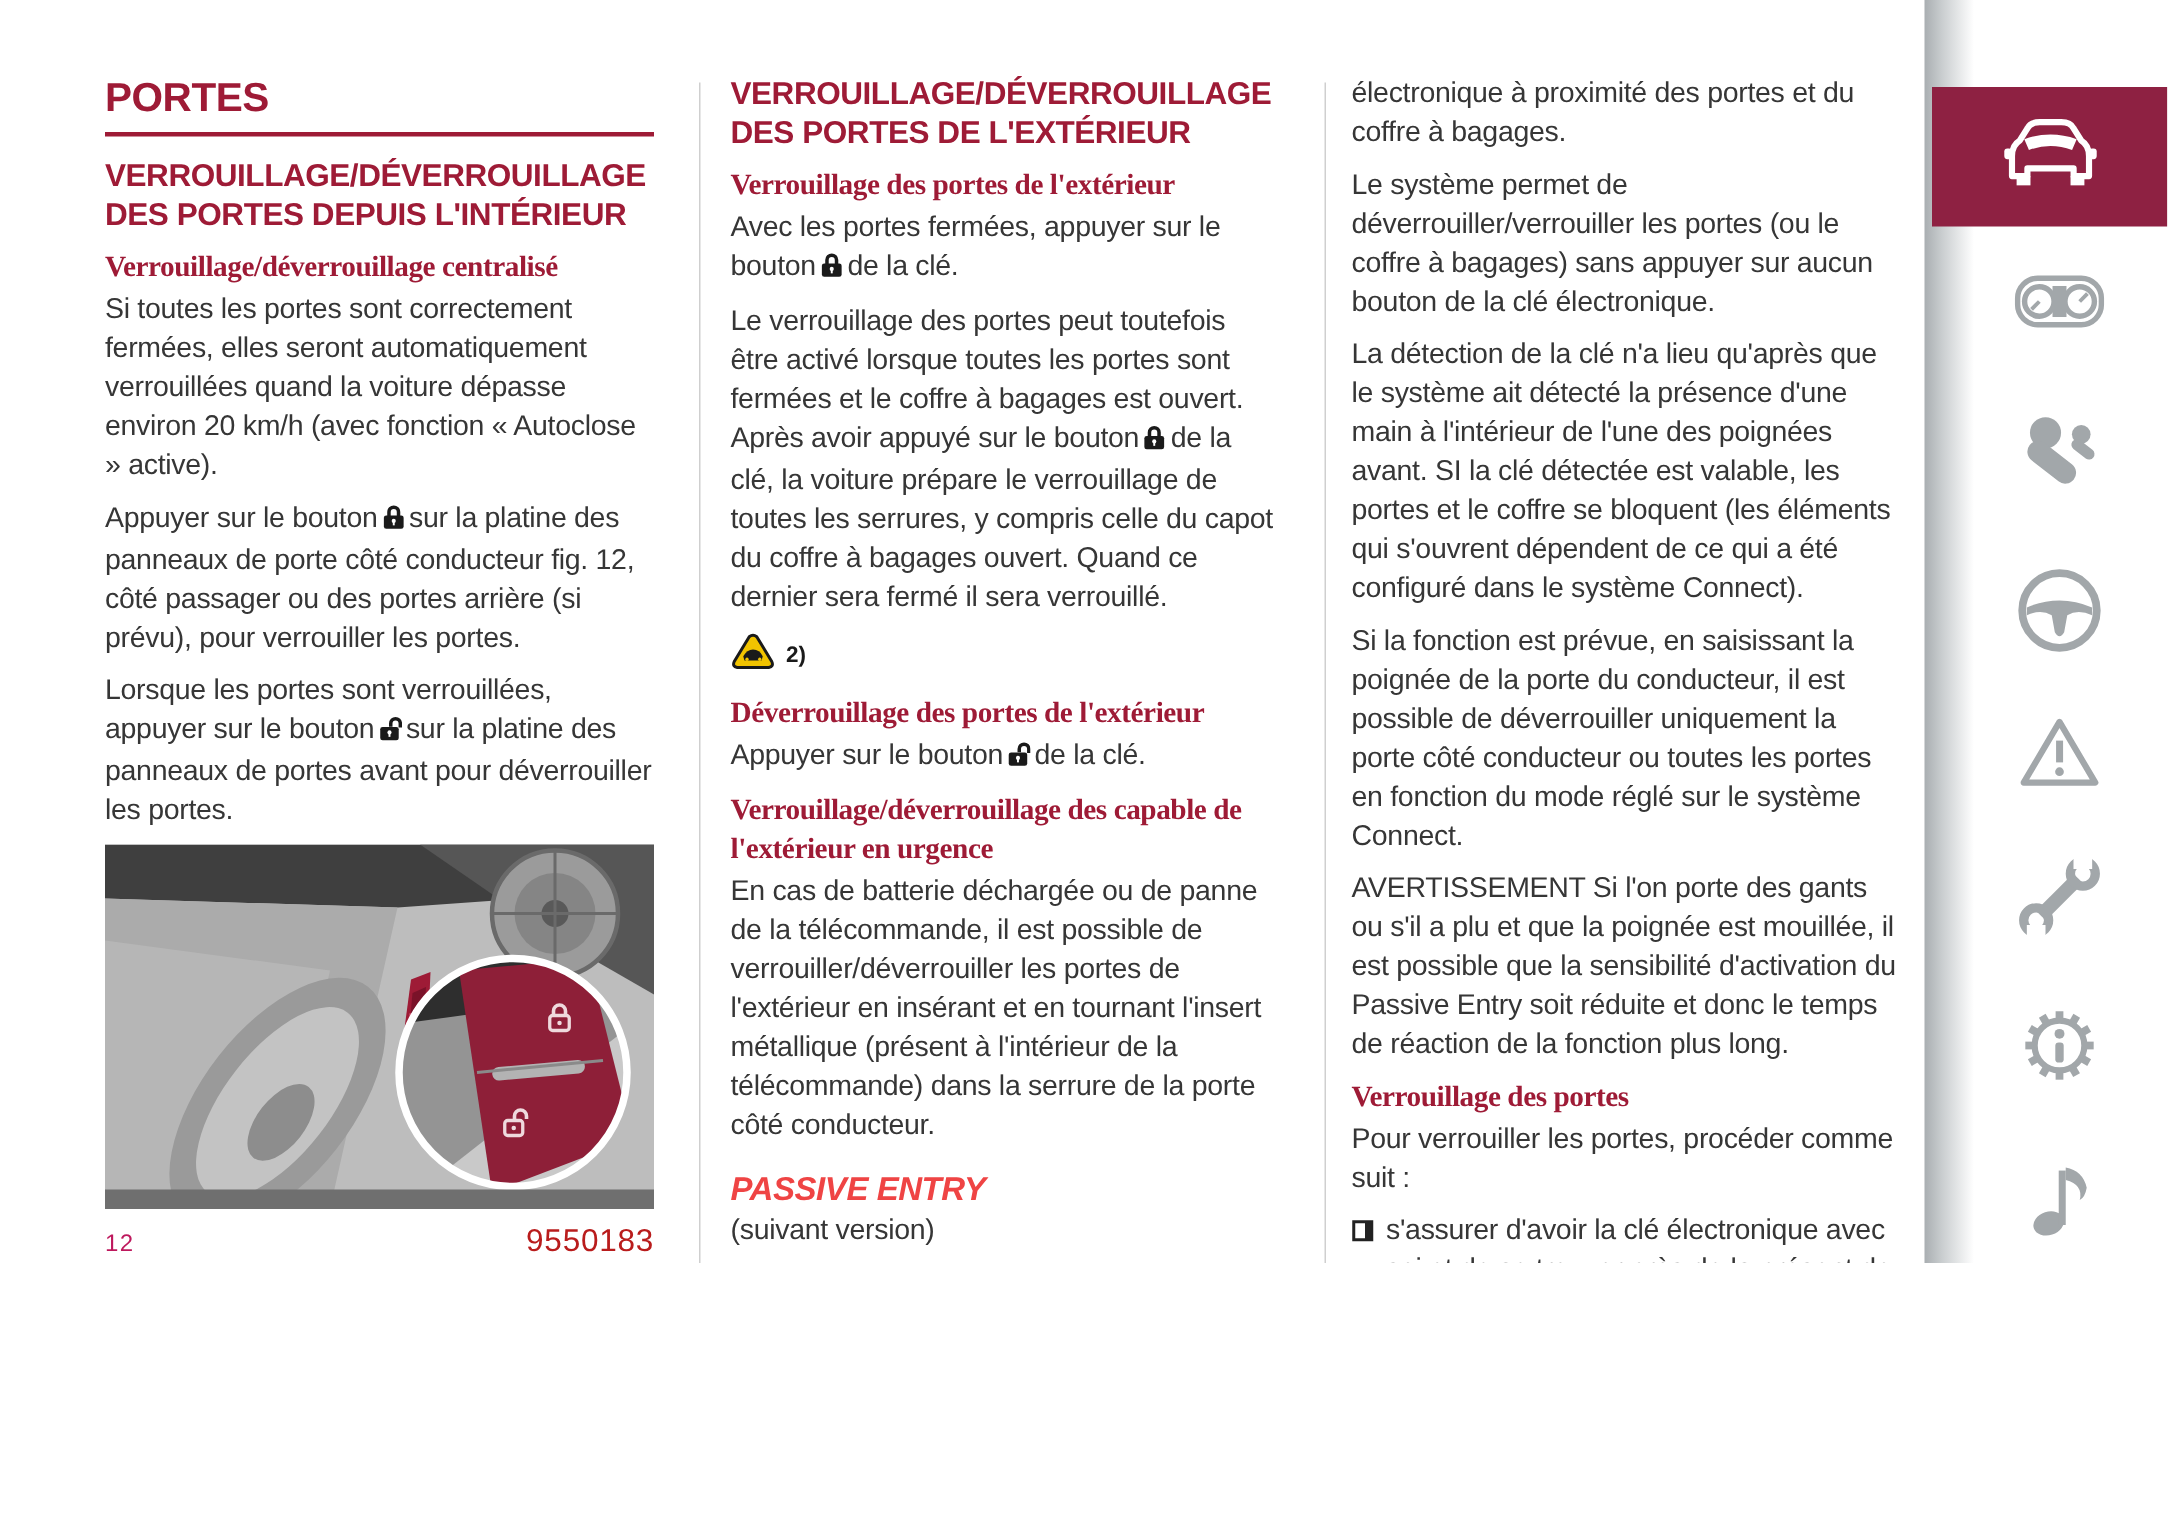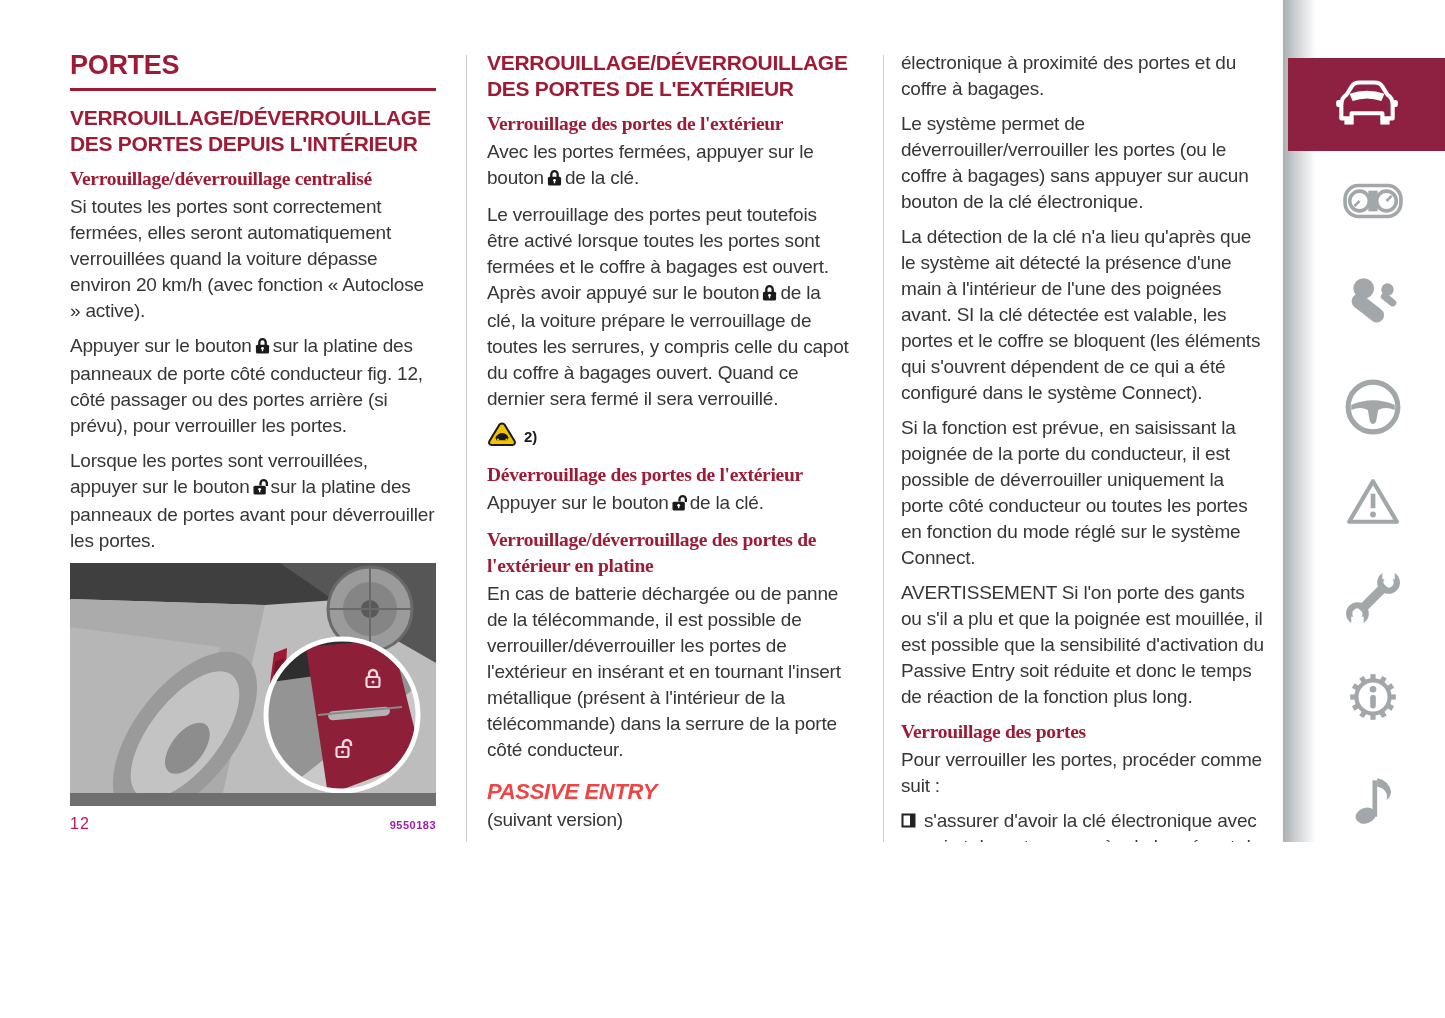--- a/index.html
+++ b/index.html
@@ -34,21 +34,21 @@
     letter-spacing:-0.3px;
     font-style:italic;
   }
   p{font-size:19px;line-height:26px;margin:0 0 9px 0;color:#363636;letter-spacing:-0.2px;}
   .lock{display:inline-block;vertical-align:-2px;margin:0 3px;}
   .noterow{display:flex;align-items:center;gap:7px;margin:4px 0 10px 0;}
   .notelabel{font-size:15px;font-weight:bold;color:#1a1a1a;}
   .figure{margin-top:4px;}
   .figcap{display:flex;justify-content:space-between;align-items:baseline;margin-top:5px;width:366px;}
   .fignum{font-size:16px;color:#be185d;letter-spacing:1px;}
-  .figcode{font-size:11px;font-weight:bold;color:#a21caf;letter-spacing:0.5px;}
+  .figcode{font-size:21px;font-weight:normal;color:#b91c1c;letter-spacing:0.5px;}
   .bullet{display:flex;gap:8px;}
   .bullet .bx{flex:0 0 auto;margin-top:5px;}
   .pagenum{
     position:absolute;left:901px;top:939px;width:366px;text-align:right;
     font-size:31px;font-weight:bold;color:#1a1a1a;
   }
 
   
   .side-shadow{
     position:absolute;left:1283px;top:0;width:33px;height:1018px;
@@ -175,21 +175,21 @@
           </svg></span>
       <span class="notelabel">2)</span>
     </div>
     <h3 class="sub">Déverrouillage des portes de l'extérieur</h3>
     <p><span>Appuyer sur le bouton</span><span class="lock"><svg width="15" height="17" viewBox="0 0 14 16">
             <path d="M7 7 V5 a3 3 0 0 1 6 0 V7.5" fill="none" stroke="#1a1a1a" stroke-width="2.2"></path>
             <rect x="0.4" y="7.2" width="11.6" height="8.4" rx="1.5" fill="#1a1a1a"></rect>
             <circle cx="6.2" cy="10.6" r="1.3" fill="#fff"></circle>
             <rect x="5.6" y="10.8" width="1.2" height="2.6" fill="#fff"></rect>
           </svg></span><span>de la clé.</span></p>
-    <h3 class="sub">Verrouillage/déverrouillage des portes de l'extérieur en platine</h3>
+    <h3 class="sub">Verrouillage/déverrouillage des capable de l'extérieur en urgence</h3>
     <p>En cas de batterie déchargée ou de panne de la télécommande, il est possible de verrouiller/déverrouiller les portes de l'extérieur en insérant et en tournant l'insert métallique (présent à l'intérieur de la télécommande) dans la serrure de la porte côté conducteur.</p>
     <h2 class="passive">PASSIVE ENTRY</h2>
     <p style="margin-bottom:12px;">(suivant version)</p>
     <div class="noterow">
       <span><svg width="30" height="27" viewBox="0 0 30 26">
             <path d="M12.5 3 Q15 1 17.5 3 L27.5 19.5 Q29 22.8 25.5 23.5 L4.5 23.5 Q1 22.8 2.5 19.5 Z" fill="#f2c400" stroke="#1a1a1a" stroke-width="2" stroke-linejoin="round"></path>
             <path d="M8.5 16 q2.5 -4.5 6.5 -4.5 q4.5 0 6.5 4.5 l-0.8 2.8 H9.3 Z" fill="#1a1a1a"></path>
             <circle cx="11" cy="18" r="1.1" fill="#f2c400"></circle>
             <circle cx="19.5" cy="18" r="1.1" fill="#f2c400"></circle>
           </svg></span>

